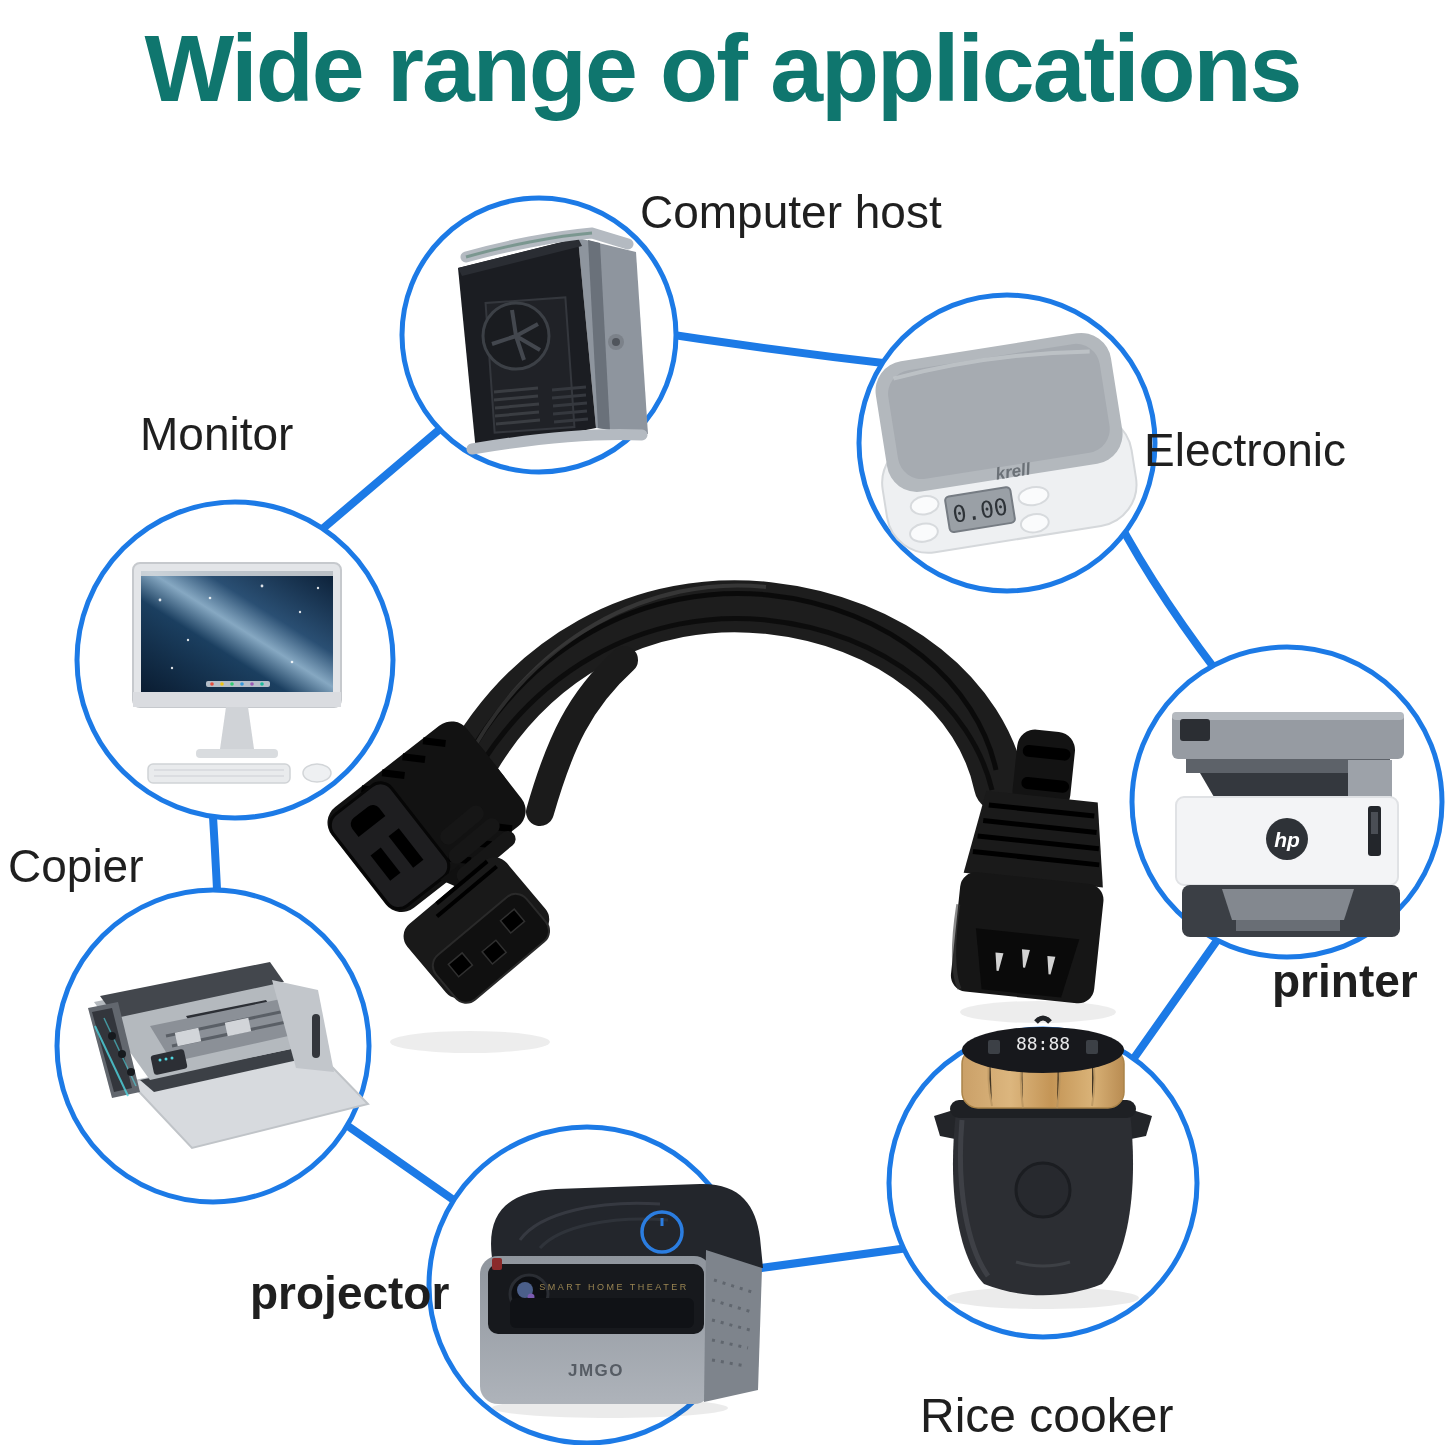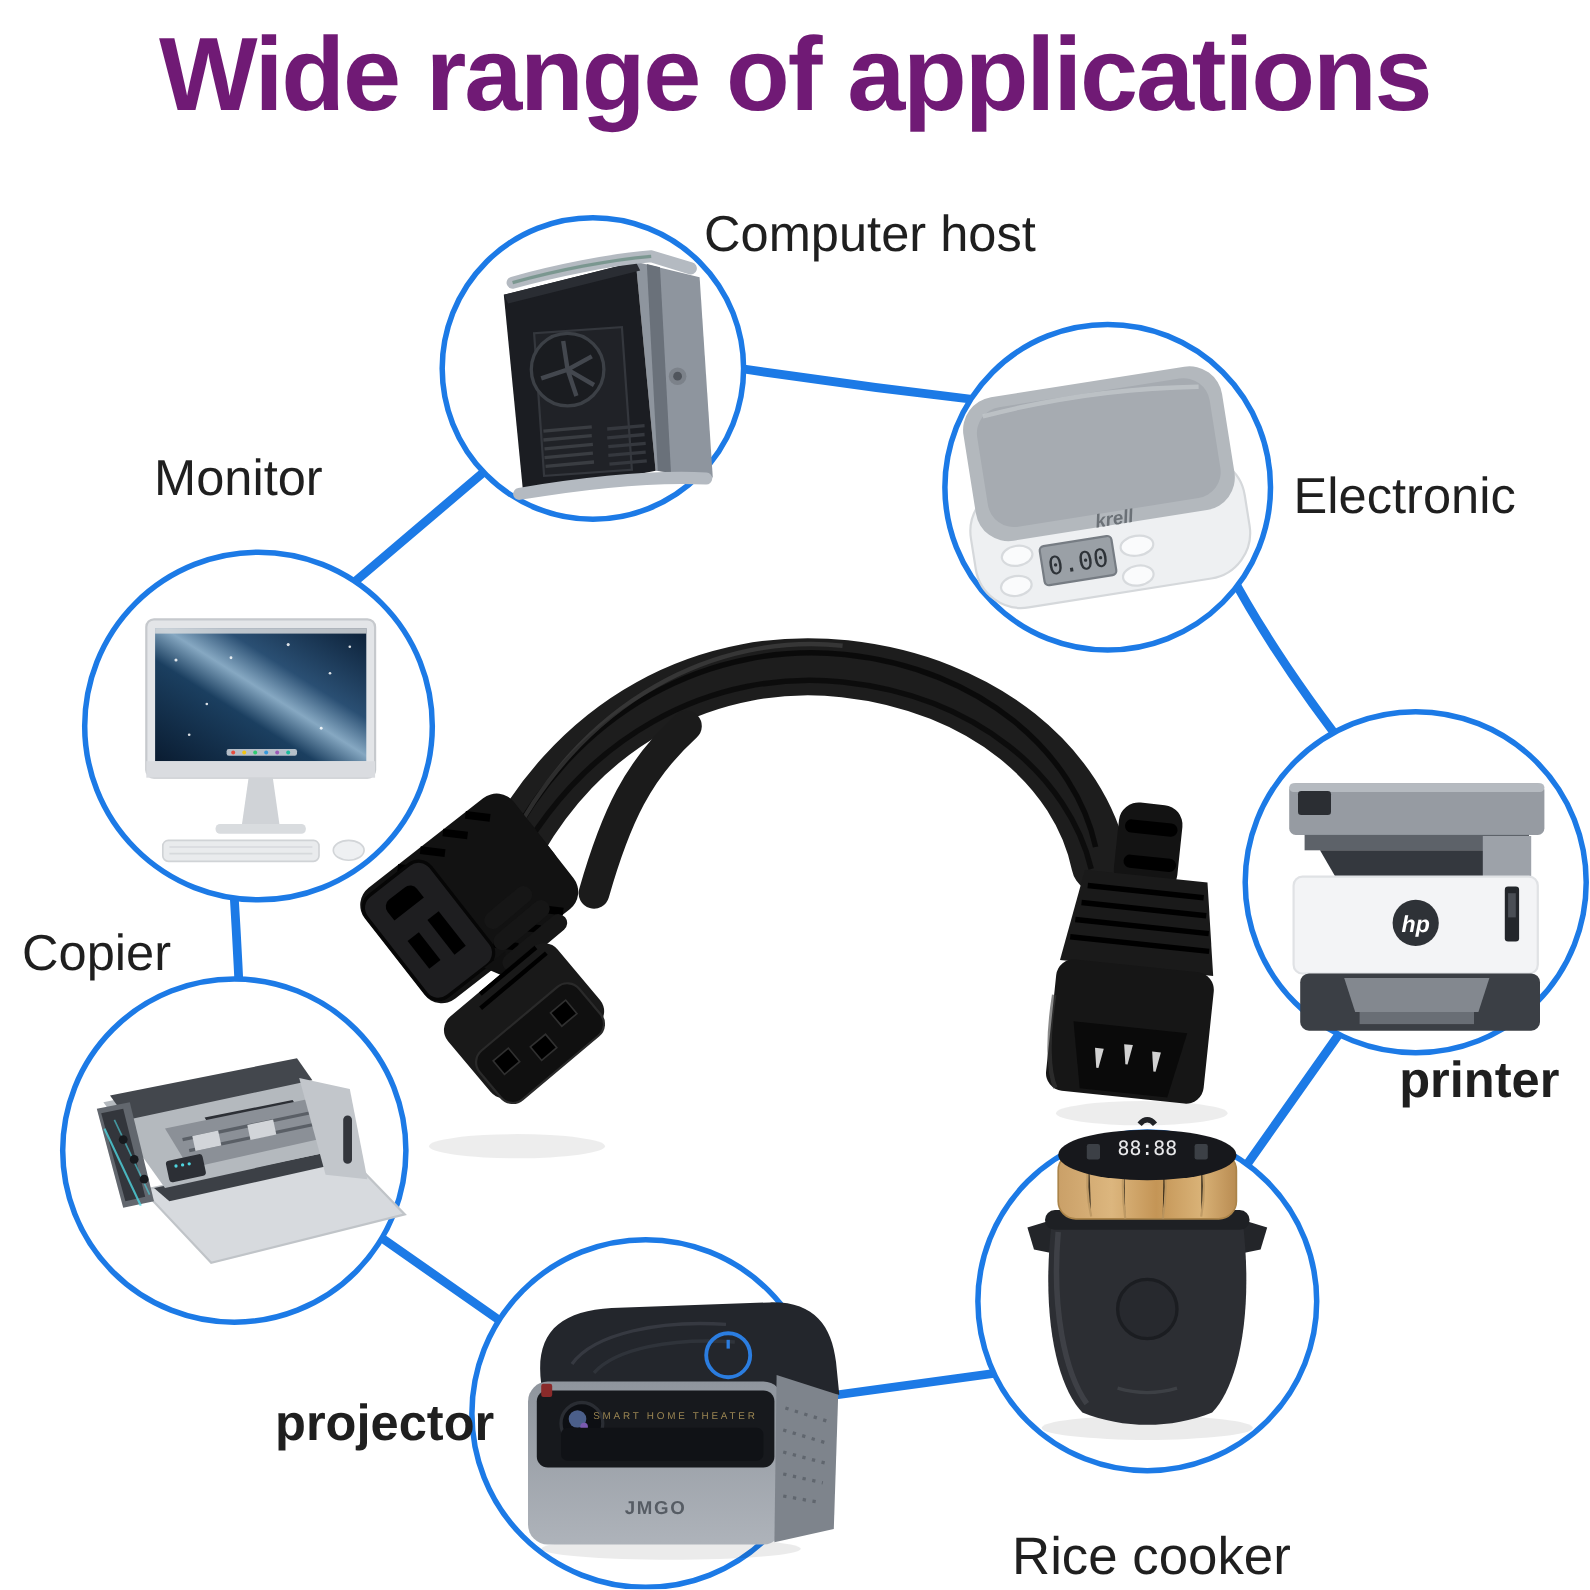--- a/index.html
+++ b/index.html
@@ -2,21 +2,21 @@
 <html><head>
 <meta charset="utf-8">
 <style>
   html,body{margin:0;padding:0;background:#ffffff;}
   #canvas{position:relative;width:1445px;height:1445px;background:#ffffff;overflow:hidden;
           font-family:"Liberation Sans", sans-serif;}
   #scene{position:absolute;left:0;top:0;}
   .lbl{position:absolute;color:#1f1f1f;font-size:46px;line-height:1.16;letter-spacing:0px;
        white-space:nowrap;font-weight:400;text-align:right;}
   #title{position:absolute;left:0;top:14px;width:100%;text-align:center;
-         font-size:95px;font-weight:700;letter-spacing:-2px;color:#701a75;}
+         font-size:95px;font-weight:700;letter-spacing:-2px;color:#0f766e;}
   .digital{font-family:"DejaVu Sans Mono", monospace;}
 </style>
 </head>
 <body>
 
 <div id="canvas">
 
 <svg id="scene" width="1445" height="1445" viewBox="0 0 1445 1445">
   <defs>
     <linearGradient id="galaxy" x1="0" y1="1" x2="1" y2="0">
@@ -313,27 +313,27 @@
         <polygon points="22,62 30,62 27,80 25,80"></polygon>
       </g>
     </g>
   </g>
 </svg>
 
 <div id="title">Wide range of applications</div>
 
 <div class="lbl" style="left:640px; top:186px;">Computer host</div>
 
-<div class="lbl" style="left:1176px; top:424px;">
+<div class="lbl" style="left:1144px; top:424px;">
   <div>Electronic</div>
 </div>
 
 <div class="lbl" style="left:140px; top:408px;">Monitor</div>
 
 <div class="lbl" style="left:1272px; top:955px;font-weight:bold;">printer</div>
 
-<div class="lbl" style="left:20px; top:840px;">Copier</div>
+<div class="lbl" style="left:8px; top:840px;">Copier</div>
 
 <div class="lbl" style="left:250px; top:1267px;font-weight:bold;">projector</div>
 
 <div class="lbl" style="left:920px; top:1348px; font-size:48px;margin-top:40px;">Rice cooker</div>
 
 </div>
 
 </body></html>

